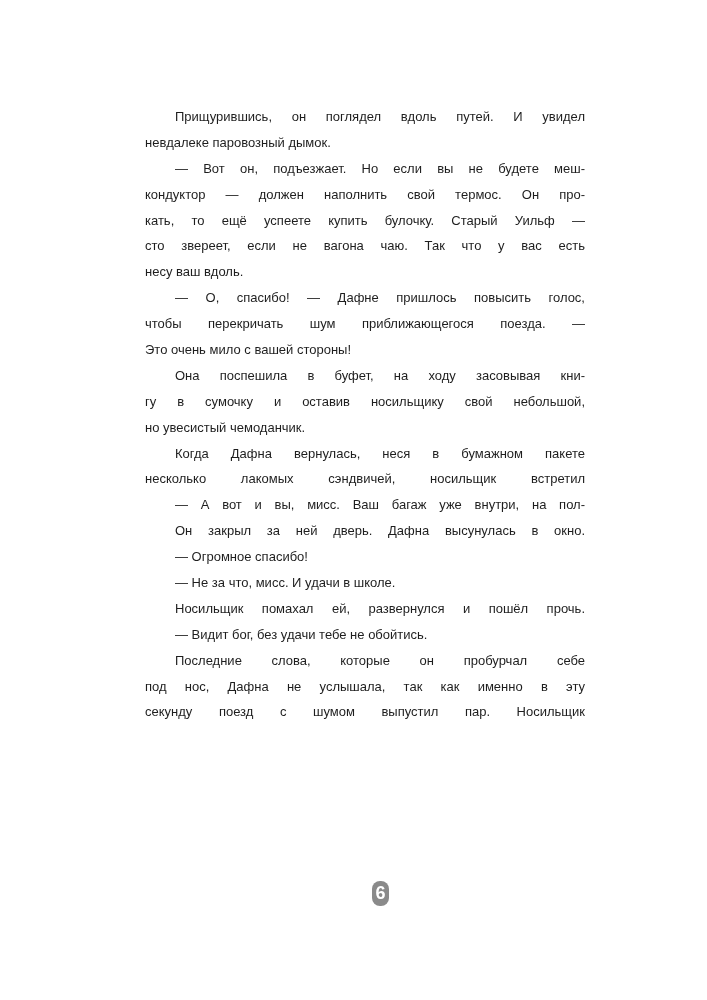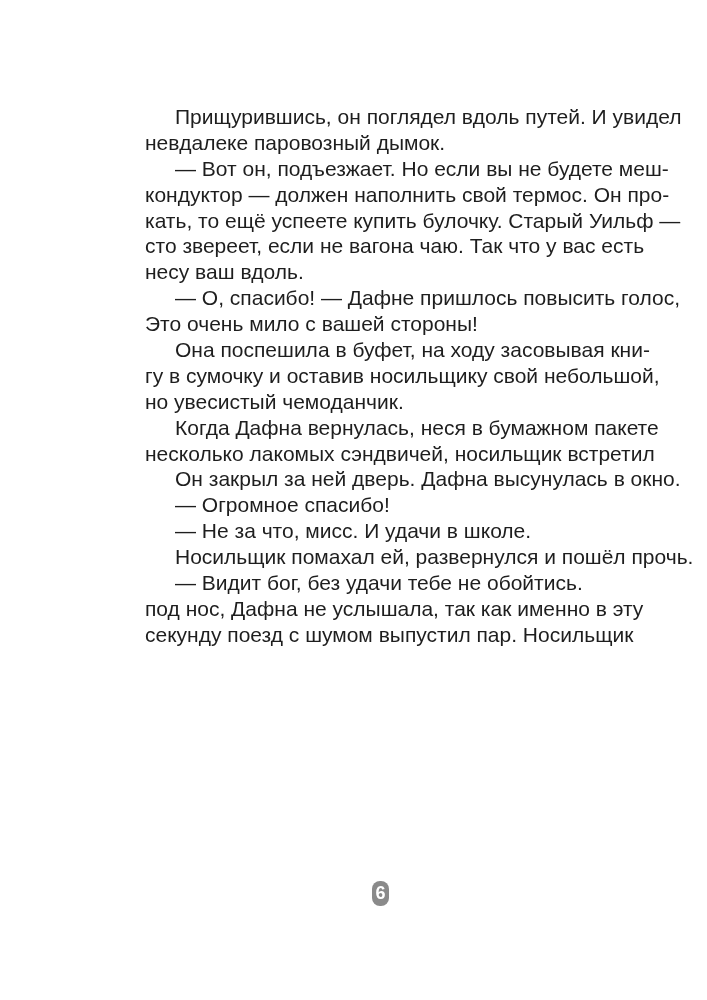--- a/index.html
+++ b/index.html
@@ -18,21 +18,21 @@
       left: 0; top: 0;
       width: 707px; height: 1000px;
       background: #ffffff;
     }
     .text-block {
       position: absolute;
       left: 145px;
       top: 104px;
       width: 440px;
       font-family: "Liberation Sans", "DejaVu Sans", sans-serif;
-      font-size: 21px;
+      font-size: 13px;
       line-height: 25.9px;
       color: #1e1e1e;
     }
     .line {
       display: block;
       white-space: nowrap;
       height: 25.9px;
     }
     .line.justify {
       text-align: justify;
@@ -63,29 +63,32 @@
 <div class="page">
   <div class="text-block">
     <span class="line indent justify">Прищурившись, он поглядел вдоль путей. И увидел</span>
     <span class="line">невдалеке паровозный дымок.</span>
     <span class="line indent justify">— Вот он, подъезжает. Но если вы не будете меш-</span>
     <span class="line justify">кондуктор — должен наполнить свой термос. Он про-</span>
     <span class="line justify">кать, то ещё успеете купить булочку. Старый Уильф —</span>
     <span class="line justify">сто звереет, если не вагона чаю. Так что у вас есть</span>
     <span class="line">несу ваш вдоль.</span>
     <span class="line indent justify">— О, спасибо! — Дафне пришлось повысить голос,</span>
+    <span class="line justify">чтобы перекричать шум приближающегося поезда. —</span>
     <span class="line">Это очень мило с вашей стороны!</span>
     <span class="line indent justify">Она поспешила в буфет, на ходу засовывая кни-</span>
     <span class="line justify">гу в сумочку и оставив носильщику свой небольшой,</span>
     <span class="line">но увесистый чемоданчик.</span>
     <span class="line indent justify">Когда Дафна вернулась, неся в бумажном пакете</span>
     <span class="line justify">несколько лакомых сэндвичей, носильщик встретил</span>
+    <span class="line indent justify">— А вот и вы, мисс. Ваш багаж уже внутри, на пол-</span>
     <span class="line indent justify">Он закрыл за ней дверь. Дафна высунулась в окно.</span>
     <span class="line indent">— Огромное спасибо!</span>
     <span class="line indent">— Не за что, мисс. И удачи в школе.</span>
     <span class="line indent justify">Носильщик помахал ей, развернулся и пошёл прочь.</span>
     <span class="line indent">— Видит бог, без удачи тебе не обойтись.</span>
+    <span class="line indent justify">Последние слова, которые он пробурчал себе</span>
     <span class="line justify">под нос, Дафна не услышала, так как именно в эту</span>
     <span class="line justify">секунду поезд с шумом выпустил пар. Носильщик</span>
   </div>
 
   <div class="page-number">6</div>
 </div>
 
 </body></html>

